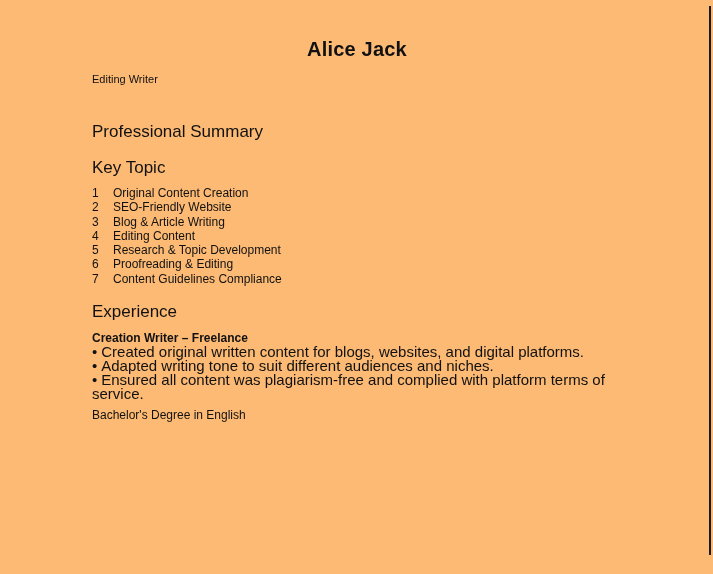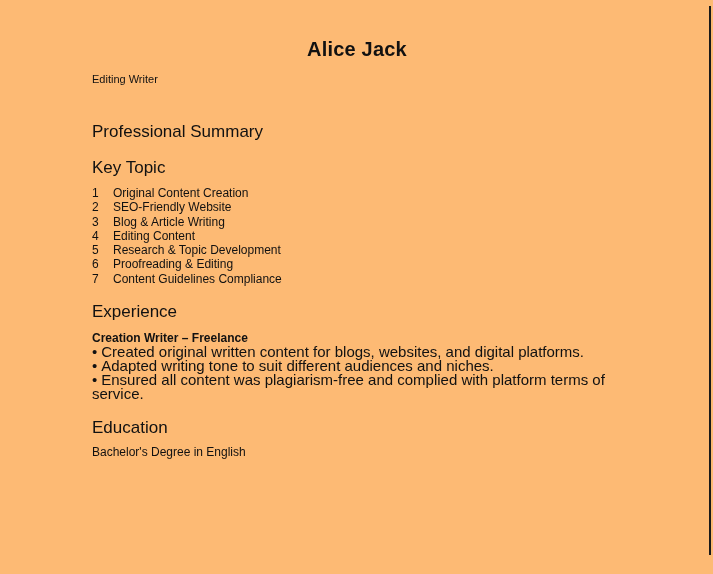--- a/index.html
+++ b/index.html
@@ -161,20 +161,19 @@
         <span class="bullet-marker">•</span><span>Created original written content for blogs, websites, and digital platforms.</span>
       </li>
       <li>
         <span class="bullet-marker">•</span><span>Adapted writing tone to suit different audiences and niches.</span>
       </li>
       <li>
         <span class="bullet-marker">•</span><span>Ensured all content was plagiarism-free and complied with platform terms of service.</span>
       </li>
     </ul>
 
-    <h2 class="section-heading h-education">Education</h2>
     <p class="degree-text">Bachelor's Degree in English</p>
 
   </div>
 
   <div class="page-edge-right"></div>
 
 </div>
 
 </body></html>

